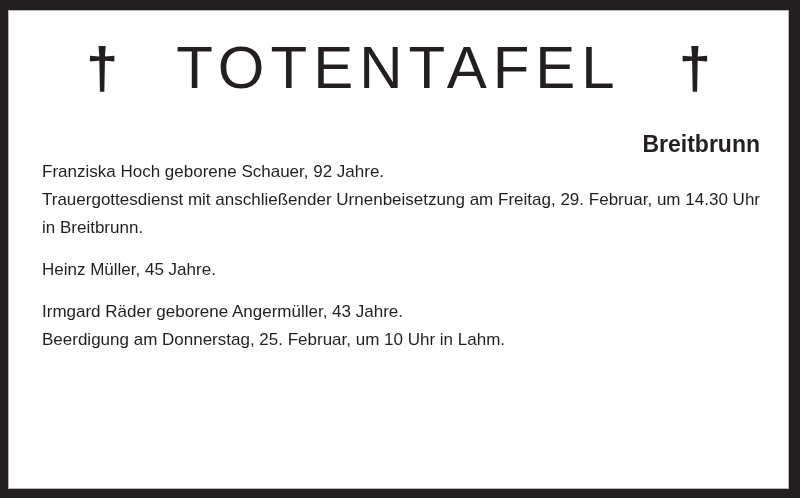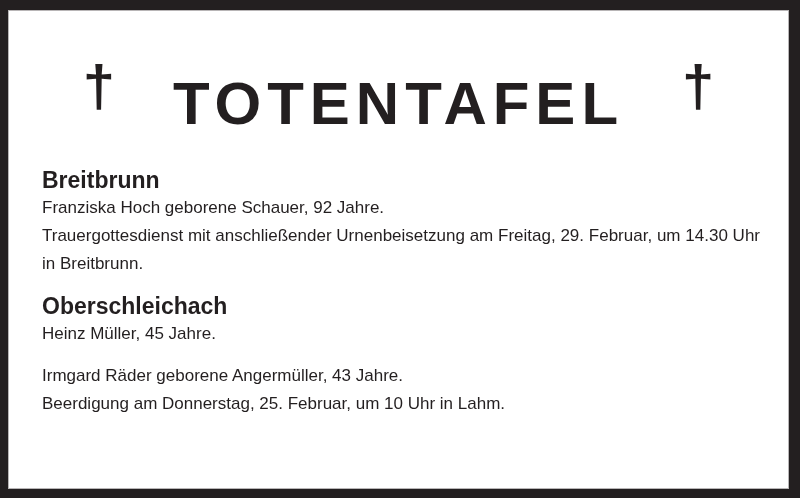--- a/index.html
+++ b/index.html
@@ -31,37 +31,37 @@
     font-weight: bold;
     color: #231f20;
     user-select: none;
   }
   .notice-header .cross {
     font-size: 58px;
     font-weight: 900;
   }
   .notice-header .title {
     font-size: 60px;
-    font-weight: 700;
+    font-weight: 400;
     letter-spacing: 6px;
     white-space: nowrap;
-    margin-top: 36px;
   }
   .notice-content {
     margin: 30px 29px 0 34px;
   }
   .obituary-section {
     margin: 0 0 14px 0;
   }
   .obituary-section h2 {
     margin: 0;
     font-size: 23px;
     line-height: 28px;
     font-weight: bold;
     color: #231f20;
+    text-align: right;
   }
   .obituary-section p {
     margin: 0;
     font-size: 17px;
     line-height: 28px;
     text-align: justify;
     color: #231f20;
   }
 </style>
 </head>
@@ -77,21 +77,20 @@
 
   <div class="notice-content">
 
     <section class="obituary-section">
       <h2>Breitbrunn</h2>
       <p>Franziska Hoch geborene Schauer, 92 Jahre.</p>
       <p>Trauergottesdienst mit anschließender Urnenbeisetzung am Freitag, 29. Februar, um 14.30 Uhr in Breitbrunn.</p>
     </section>
 
     <section class="obituary-section">
-      <h2>Oberschleichach</h2>
       <p>Heinz Müller, 45 Jahre.</p>
     </section>
 
     <section class="obituary-section">
       <p>Irmgard Räder geborene Angermüller, 43 Jahre.</p>
       <p>Beerdigung am Donnerstag, 25. Februar, um 10 Uhr in Lahm.</p>
     </section>
 
   </div>
 </div>

